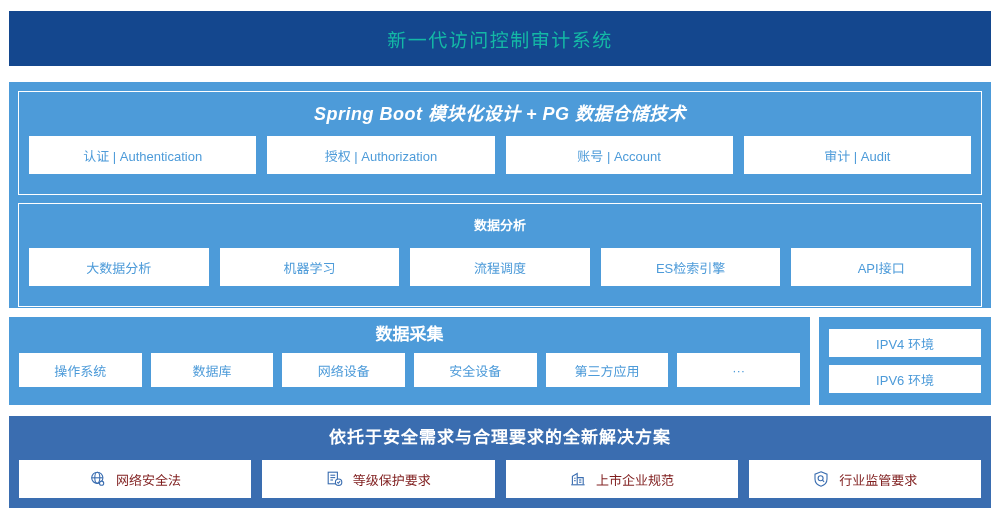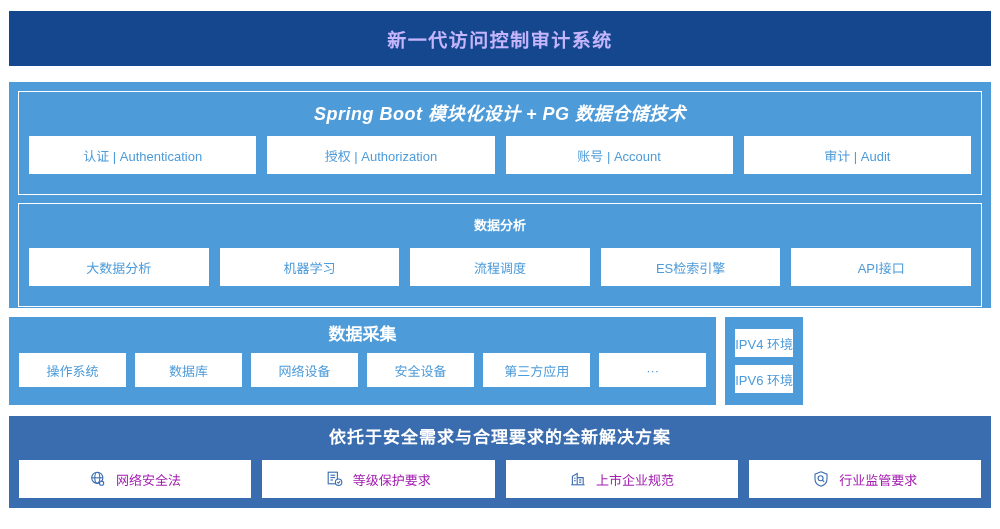--- a/index.html
+++ b/index.html
@@ -26,23 +26,23 @@
     left: 9px;
     top: 11px;
     width: 982px;
     height: 55px;
     background: #14478E;
     display: flex;
     align-items: center;
     justify-content: center;
   }
   .header-title {
-    color: #c4b5fd;
+    color: #14b8a6;
     font-size: 19px;
-    font-weight: bold;
+    font-weight: normal;
     letter-spacing: 1.5px;
   }
 
   
   .panel-upper {
     position: absolute;
     left: 9px;
     top: 82px;
     width: 982px;
     height: 226px;
@@ -85,21 +85,21 @@
     color: #4D9BD9;
     font-size: 13px;
     white-space: nowrap;
   }
 
   
   .collect-wrap {
     position: absolute;
     left: 9px;
     top: 317px;
-    width: 794px;
+    width: 982px;
     height: 88px;
     display: flex;
     gap: 9px;
   }
 
   .collect-main {
     width: 801px;
     background: #4D9BD9;
     padding: 6px 10px 10px 10px;
   }
@@ -145,21 +145,21 @@
     color: #ffffff;
     font-size: 17px;
     font-weight: bold;
     letter-spacing: 1px;
     line-height: 28px;
     margin-bottom: 8px;
   }
   .panel-bottom .chip-row { gap: 11px; }
   .panel-bottom .chip {
     height: 38px;
-    color: #a21caf;
+    color: #7f1d1d;
     gap: 9px;
     font-size: 13px;
   }
   .chip-icon {
     width: 18px;
     height: 18px;
     display: inline-flex;
     align-items: center;
     justify-content: center;
     flex: 0 0 auto;

